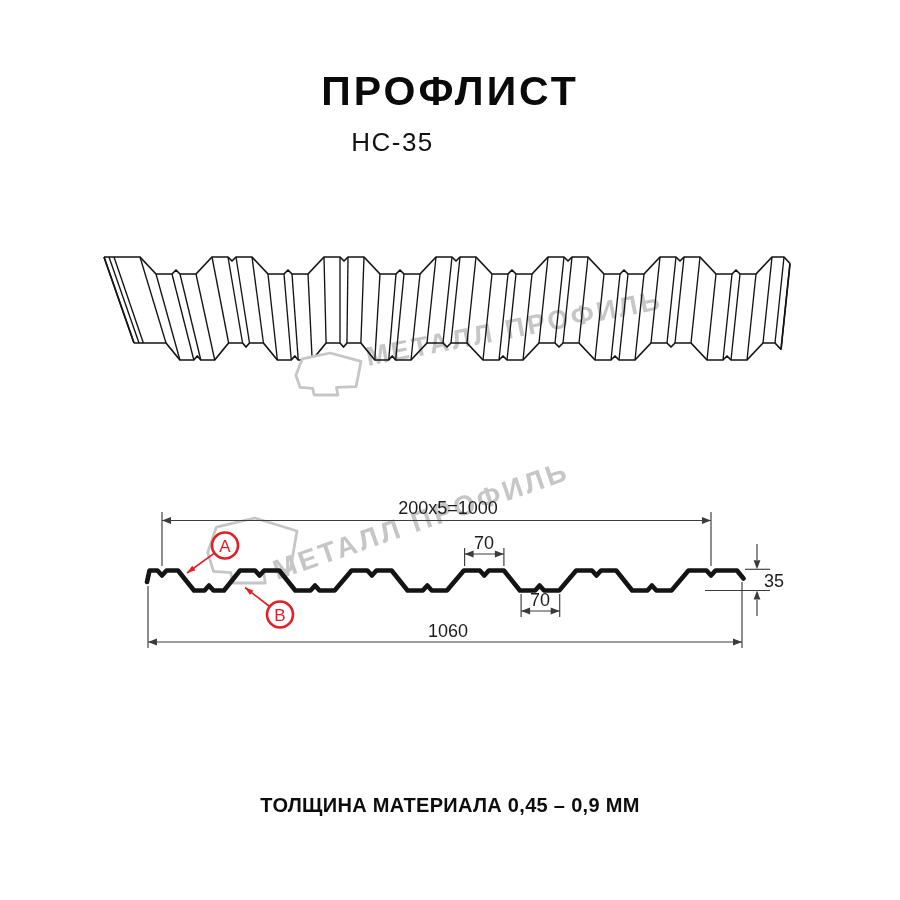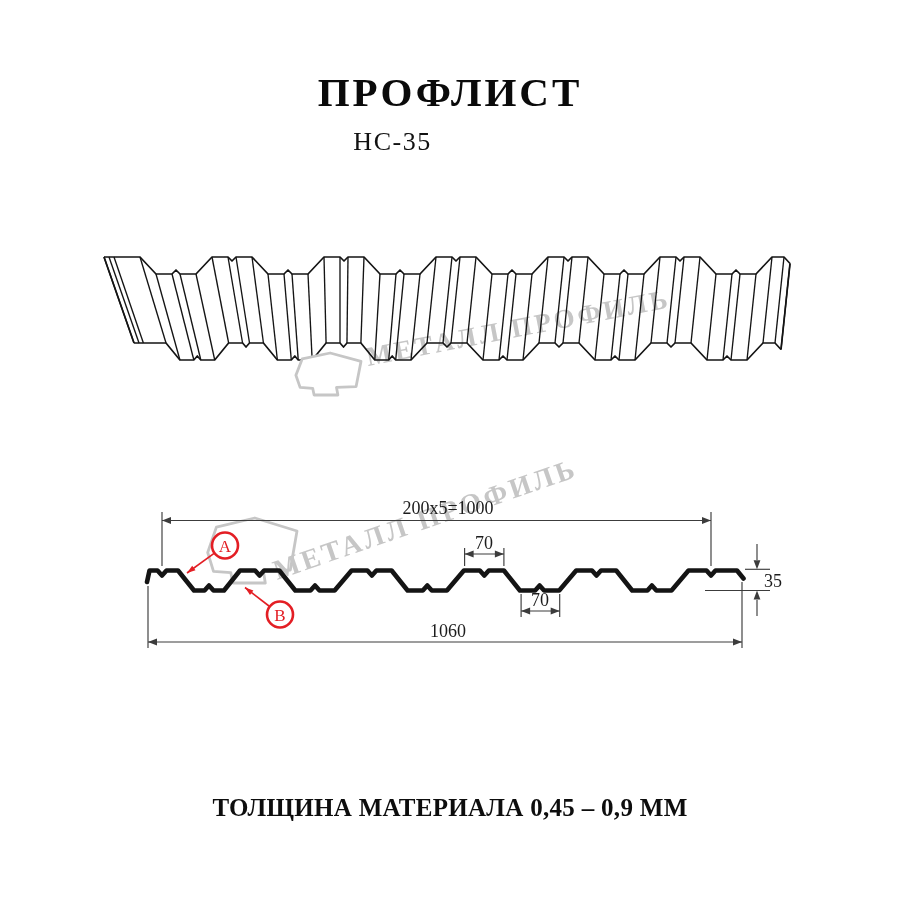--- a/index.html
+++ b/index.html
@@ -1,23 +1,23 @@
 <!DOCTYPE html>
 <html><head>
 <meta charset="utf-8">
 <style>
   html,body{margin:0;padding:0;background:#fff;}
   #page{position:relative;width:900px;height:900px;background:#fff;overflow:hidden;
-        font-family:Liberation Serif, serif;}
+        font-family:Liberation Sans, sans-serif;}
   #title{position:absolute;top:68px;left:0;width:900px;text-align:center;
          font-size:41px;font-weight:bold;letter-spacing:3px;color:#0a0a0a;}
   #subtitle{position:absolute;top:127px;left:0;width:785px;text-align:center;
          font-size:26px;font-weight:normal;letter-spacing:1.5px;color:#111;}
   #footer-note{position:absolute;top:794px;left:0;width:900px;text-align:center;
-         font-size:25px;font-weight:bold;letter-spacing:0.3px;color:#0d0d0d;}
+         font-size:20px;font-weight:bold;letter-spacing:0.3px;color:#0d0d0d;}
   #scene{position:absolute;left:0;top:0;}
   .dimlabel{font-size:18px;fill:#1c1c1c;}
   .redlabel{font-size:17px;font-weight:normal;}
   .wm{font-weight:bold;letter-spacing:3px;}
 </style>
 </head>
 <body>
 
 <div id="page">
 

